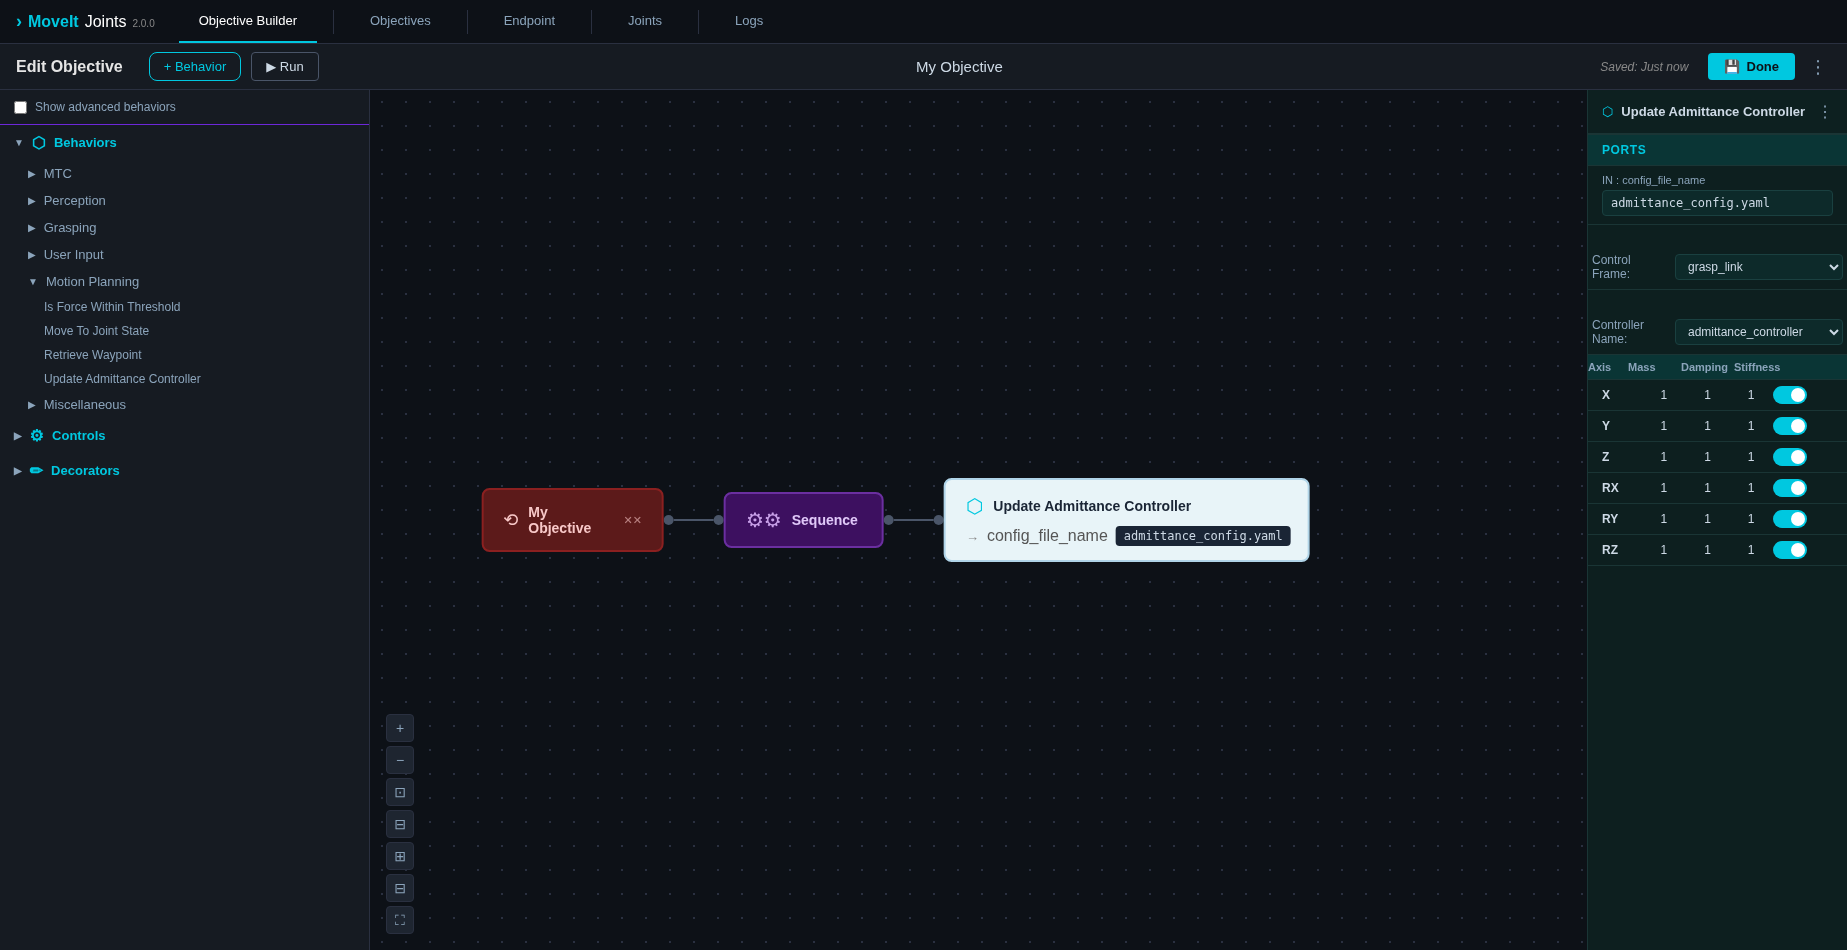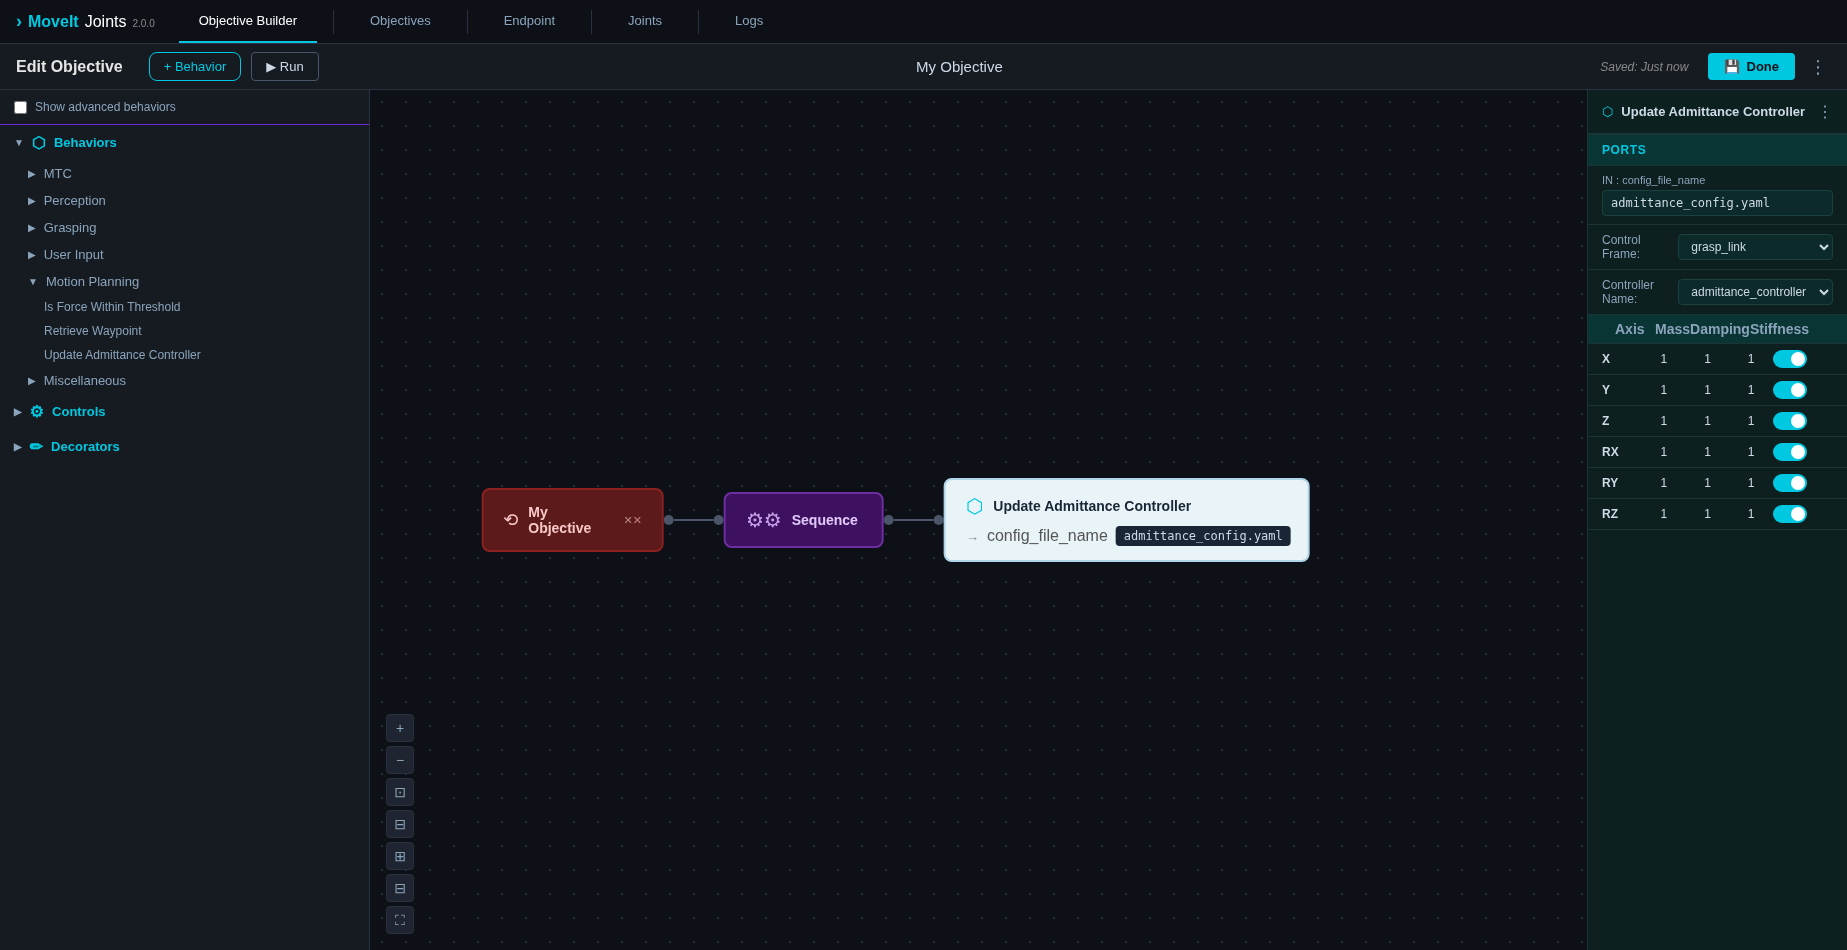--- a/index.html
+++ b/index.html
@@ -147,30 +147,30 @@
       padding: 8px 14px; background: #0a3535; font-size: 12px; font-weight: 700;
       color: #00c8e0; border-bottom: 1px solid #1a3535; border-top: 1px solid #1a3535;
       text-transform: uppercase; letter-spacing: 0.05em;
     }
     .rp-field { padding: 8px 14px; border-bottom: 1px solid #1a3535; }
     .rp-label { font-size: 11px; color: #8ba4bb; margin-bottom: 4px; }
     .rp-input {
       width: 100%; background: #0d2a2a; border: 1px solid #1a4040;
       color: #cdd9e5; padding: 5px 8px; border-radius: 4px; font-size: 12px; font-family: monospace;
     }
-    .rp-row { display: flex; align-items: center; padding: 8px 14px; border-bottom: 1px solid #1a3535; gap: 8px; }
+    .rp-row { display: flex; align-items: center; padding: 8px 4px; border-bottom: 1px solid #1a3535; gap: 8px; margin-top: 20px; }
     .rp-row-label { font-size: 12px; color: #8ba4bb; flex: 1; }
     .rp-select {
       background: #0d2a2a; border: 1px solid #1a4040;
       color: #cdd9e5; padding: 4px 8px; border-radius: 4px; font-size: 12px; flex: 2;
     }
     .rp-table-header {
       display: grid; grid-template-columns: 40px 1fr 1fr 1fr 60px;
-      padding: 6px 27px; background: #0a3535; border-bottom: 1px solid #1a3535;
-      font-size: 14px; color: #8ba4bb; font-weight: 600;
+      padding: 6px 0; background: #0a3535; border-bottom: 1px solid #1a3535;
+      font-size: 11px; color: #8ba4bb; font-weight: 600;
     }
     .rp-table-row {
       display: grid; grid-template-columns: 40px 1fr 1fr 1fr 60px;
       padding: 6px 14px; border-bottom: 1px solid #1a3535; align-items: center;
     }
     .rp-axis-label { font-size: 12px; color: #cdd9e5; font-weight: 600; }
     .rp-val { font-size: 12px; color: #cdd9e5; text-align: center; }
     .toggle {
       width: 34px; height: 18px; background: #00c8e0; border-radius: 9px;
       position: relative; cursor: pointer; flex-shrink: 0;
@@ -252,20 +252,23 @@
       </div>
 
       <div class="tree-item">
         <span class="chevron">▼</span>
         <span>Motion Planning</span>
       </div>
       <div class="tree-subitem">
         <span>Is Force Within Threshold</span>
       </div>
       <div class="tree-subitem">
+        <span>Move To Joint State</span>
+      </div>
+      <div class="tree-subitem">
         <span>Retrieve Waypoint</span>
       </div>
       <div class="tree-subitem active">
         <span>Update Admittance Controller</span>
       </div>
 
       <div class="tree-item">
         <span class="chevron">▶</span>
         <span>Miscellaneous</span>
       </div>

